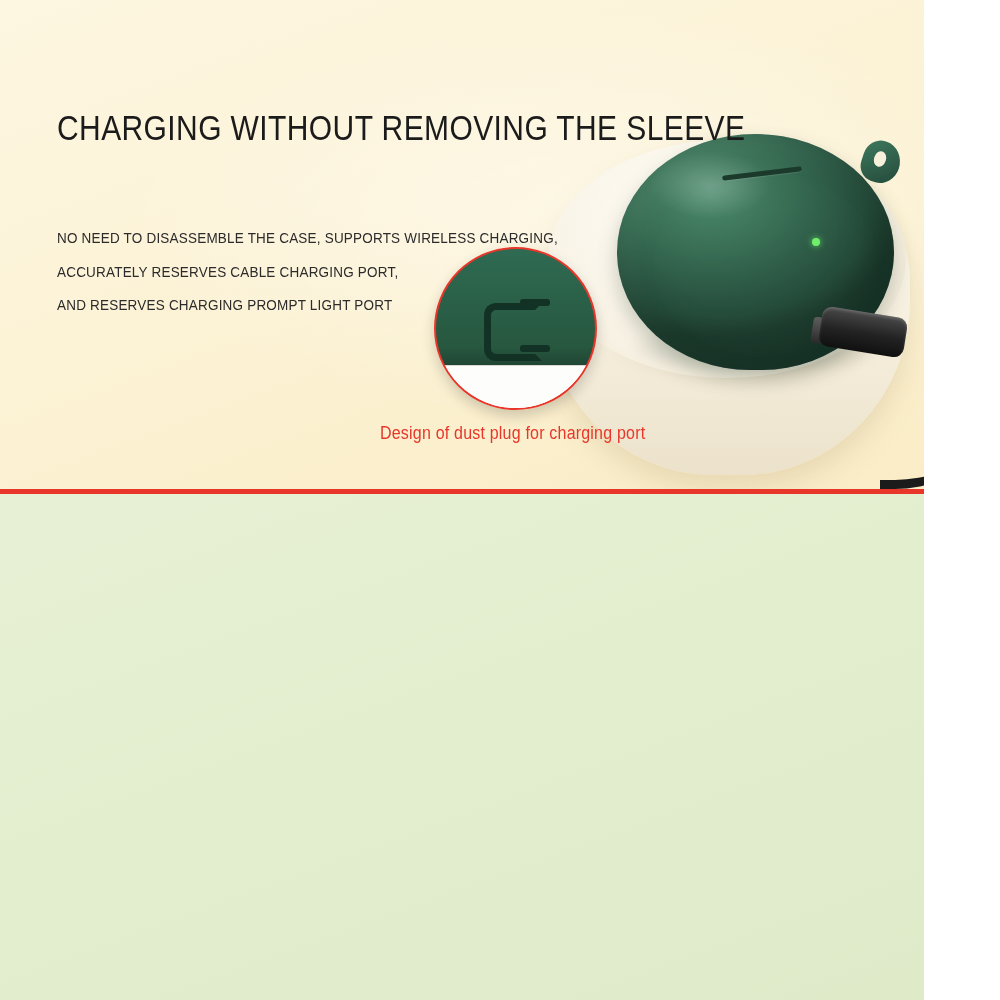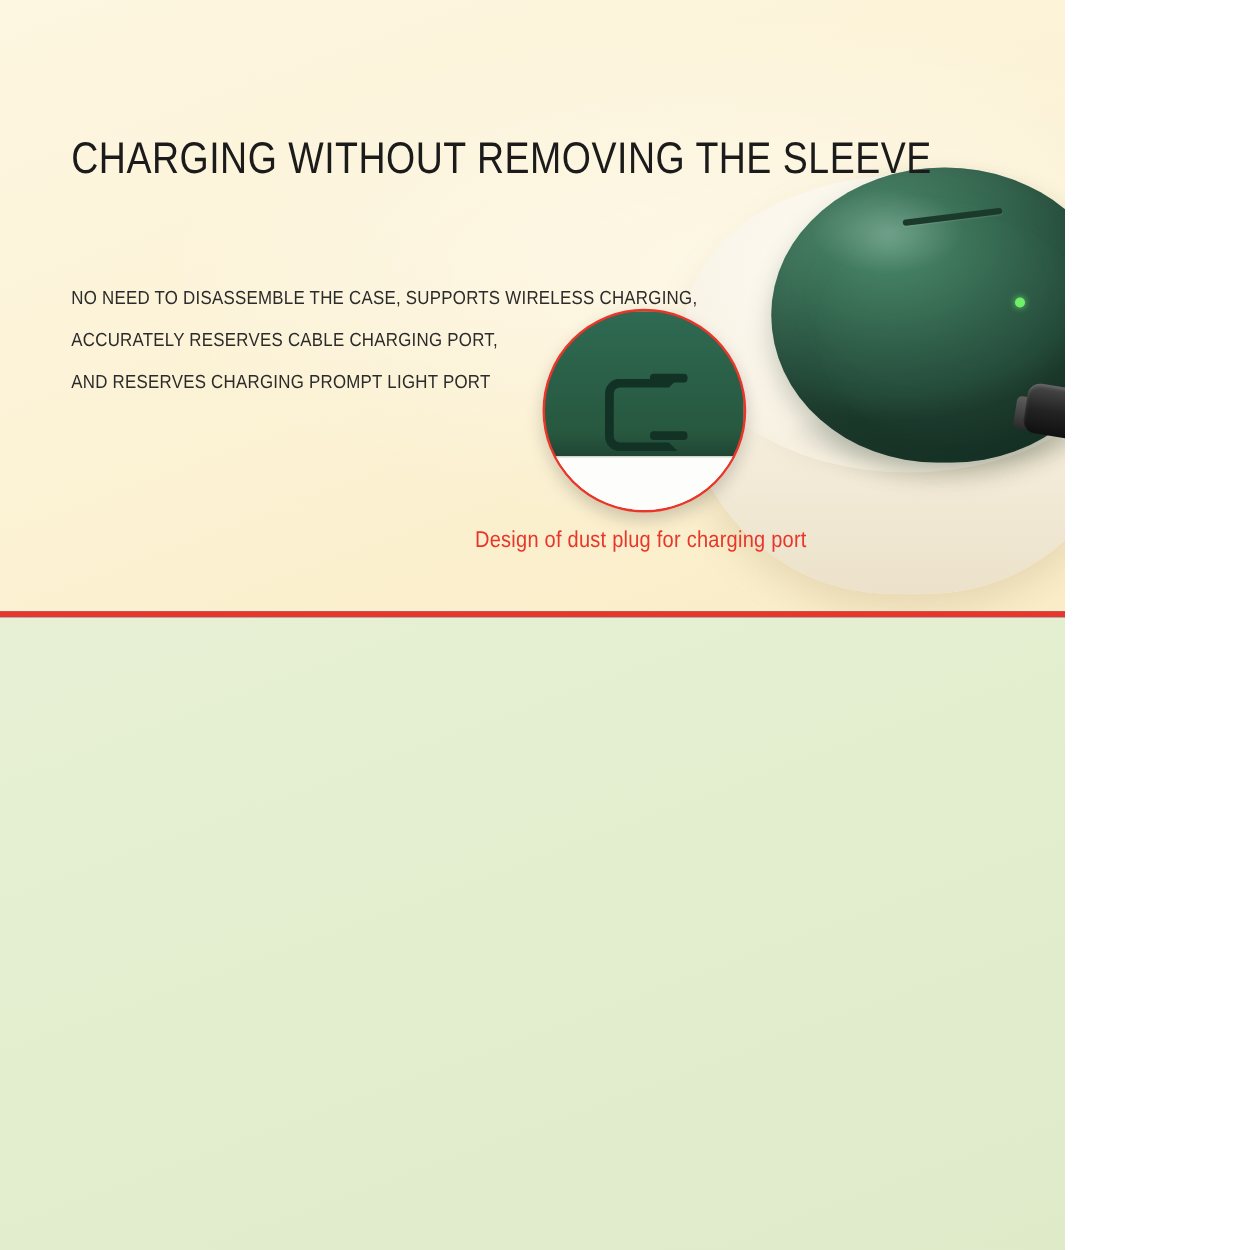--- a/index.html
+++ b/index.html
@@ -8,23 +8,23 @@
     background: #ffffff;
   }
   body {
     width: 1000px;
     height: 1000px;
     font-family: "Liberation Sans", sans-serif;
     overflow: hidden;
   }
   .page {
     position: relative;
-    width: 852px;
+    width: 924px;
     height: 1000px;
-    background: #0ea5e9;
+    background: #fde047;
     overflow: hidden;
   }
 
   
   .panel-top {
     position: absolute;
     left: 0;
     top: 0;
     width: 1000px;
     height: 489px;

